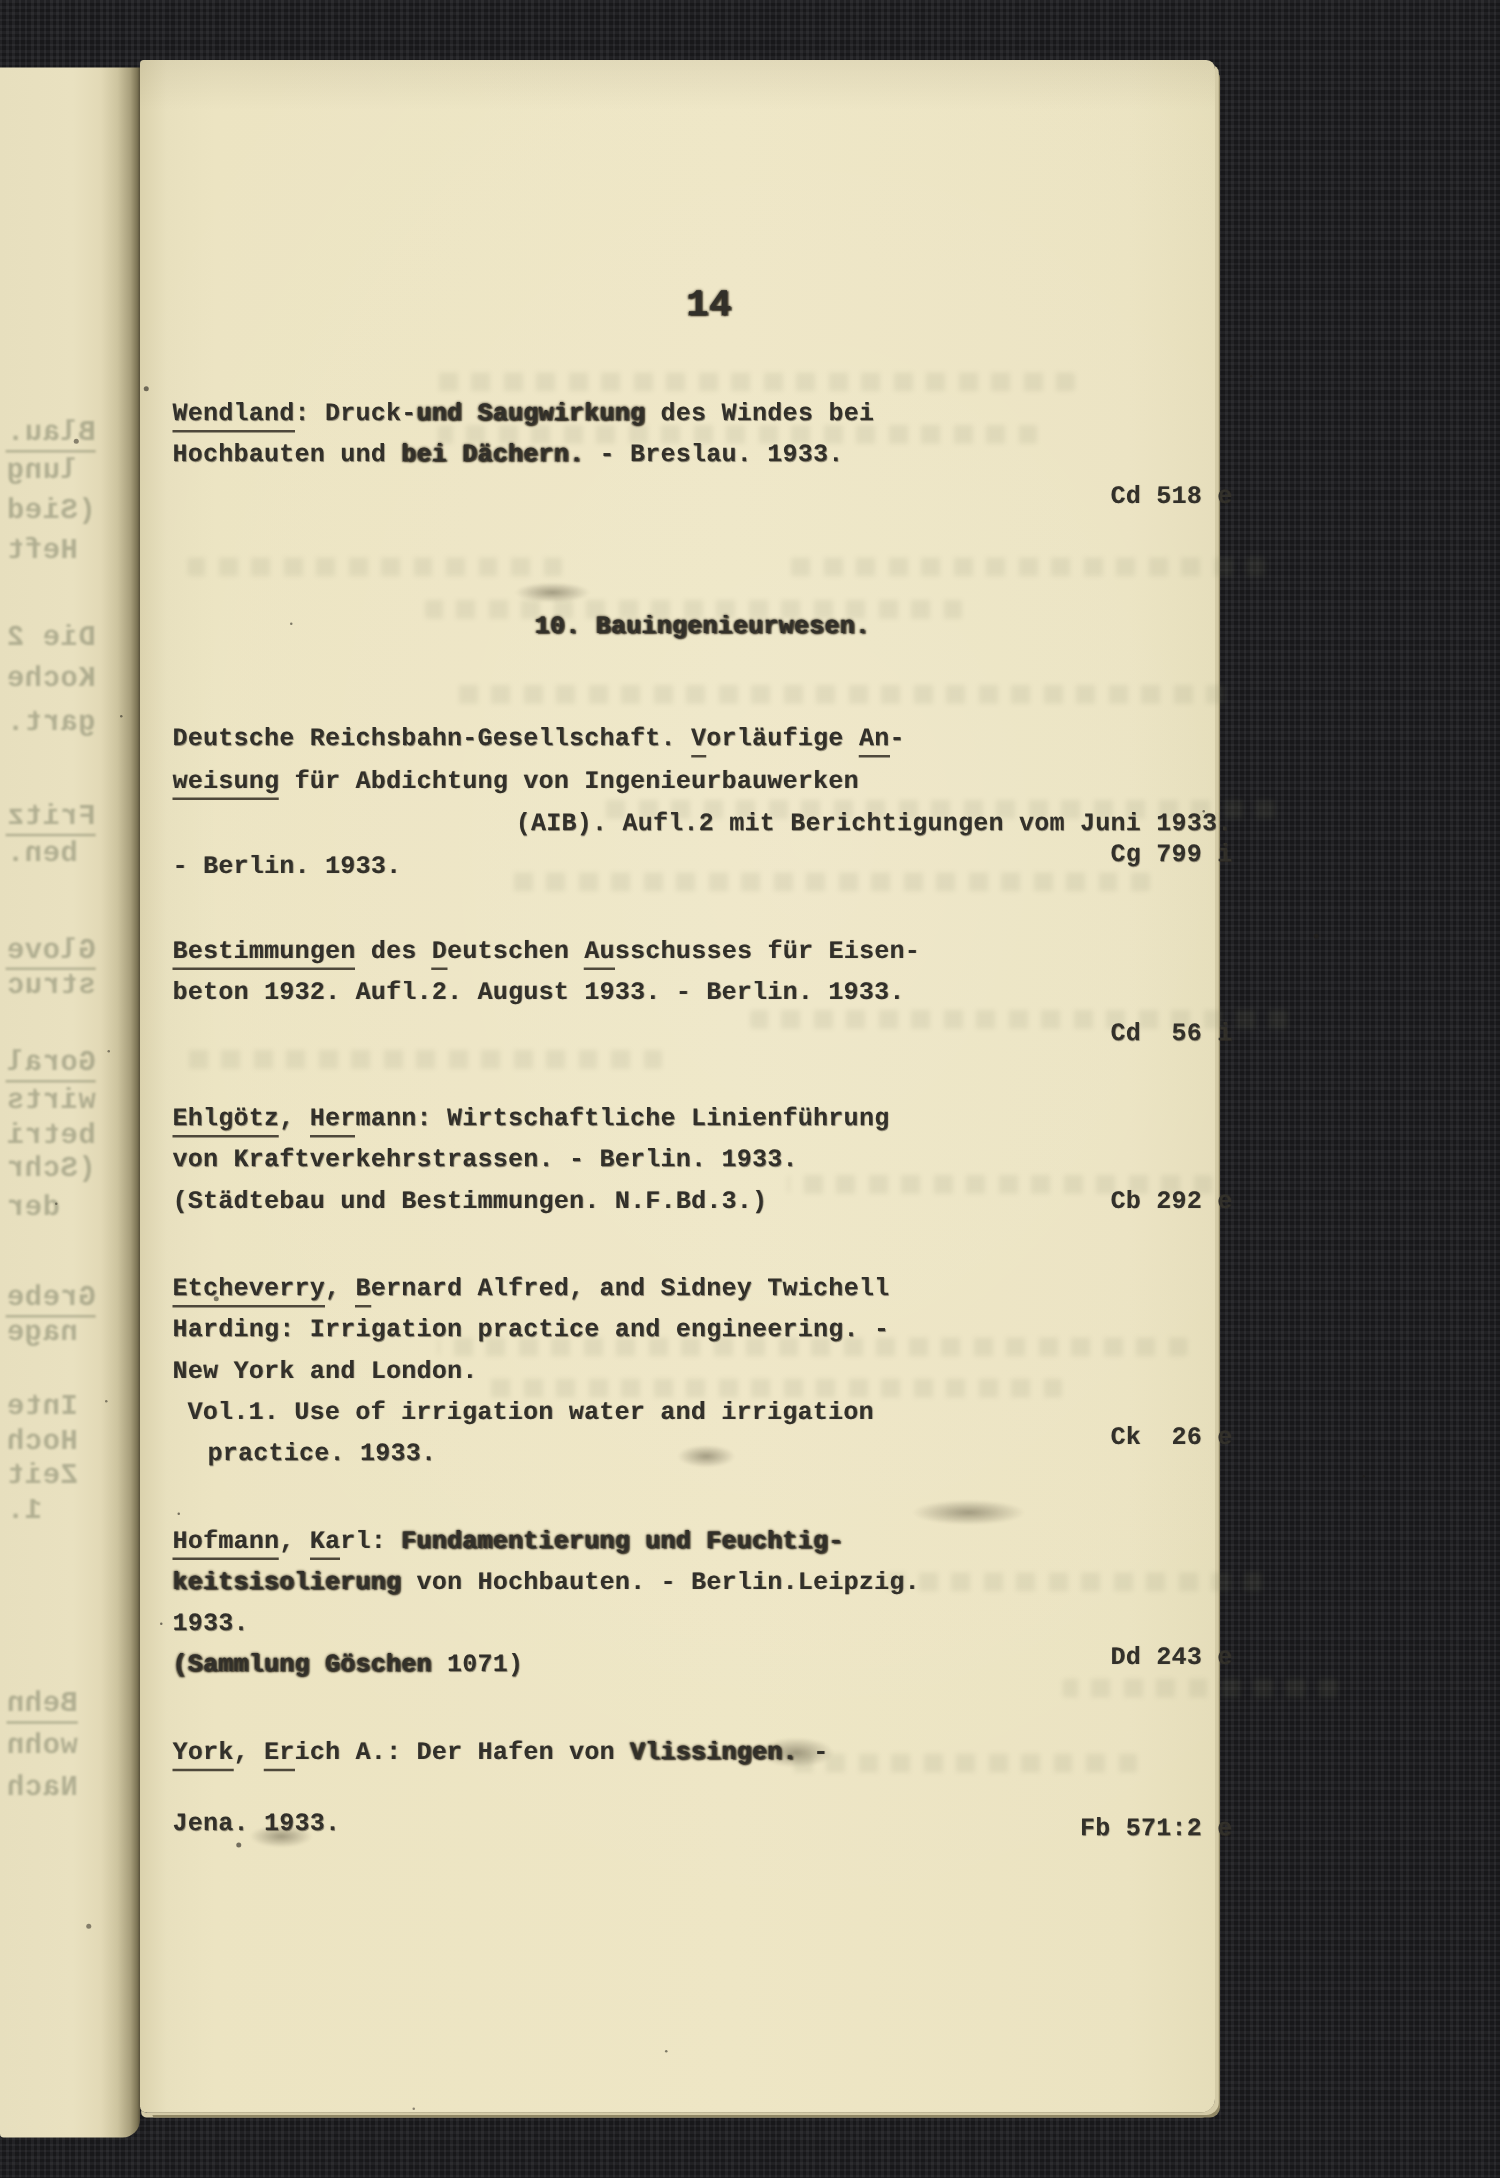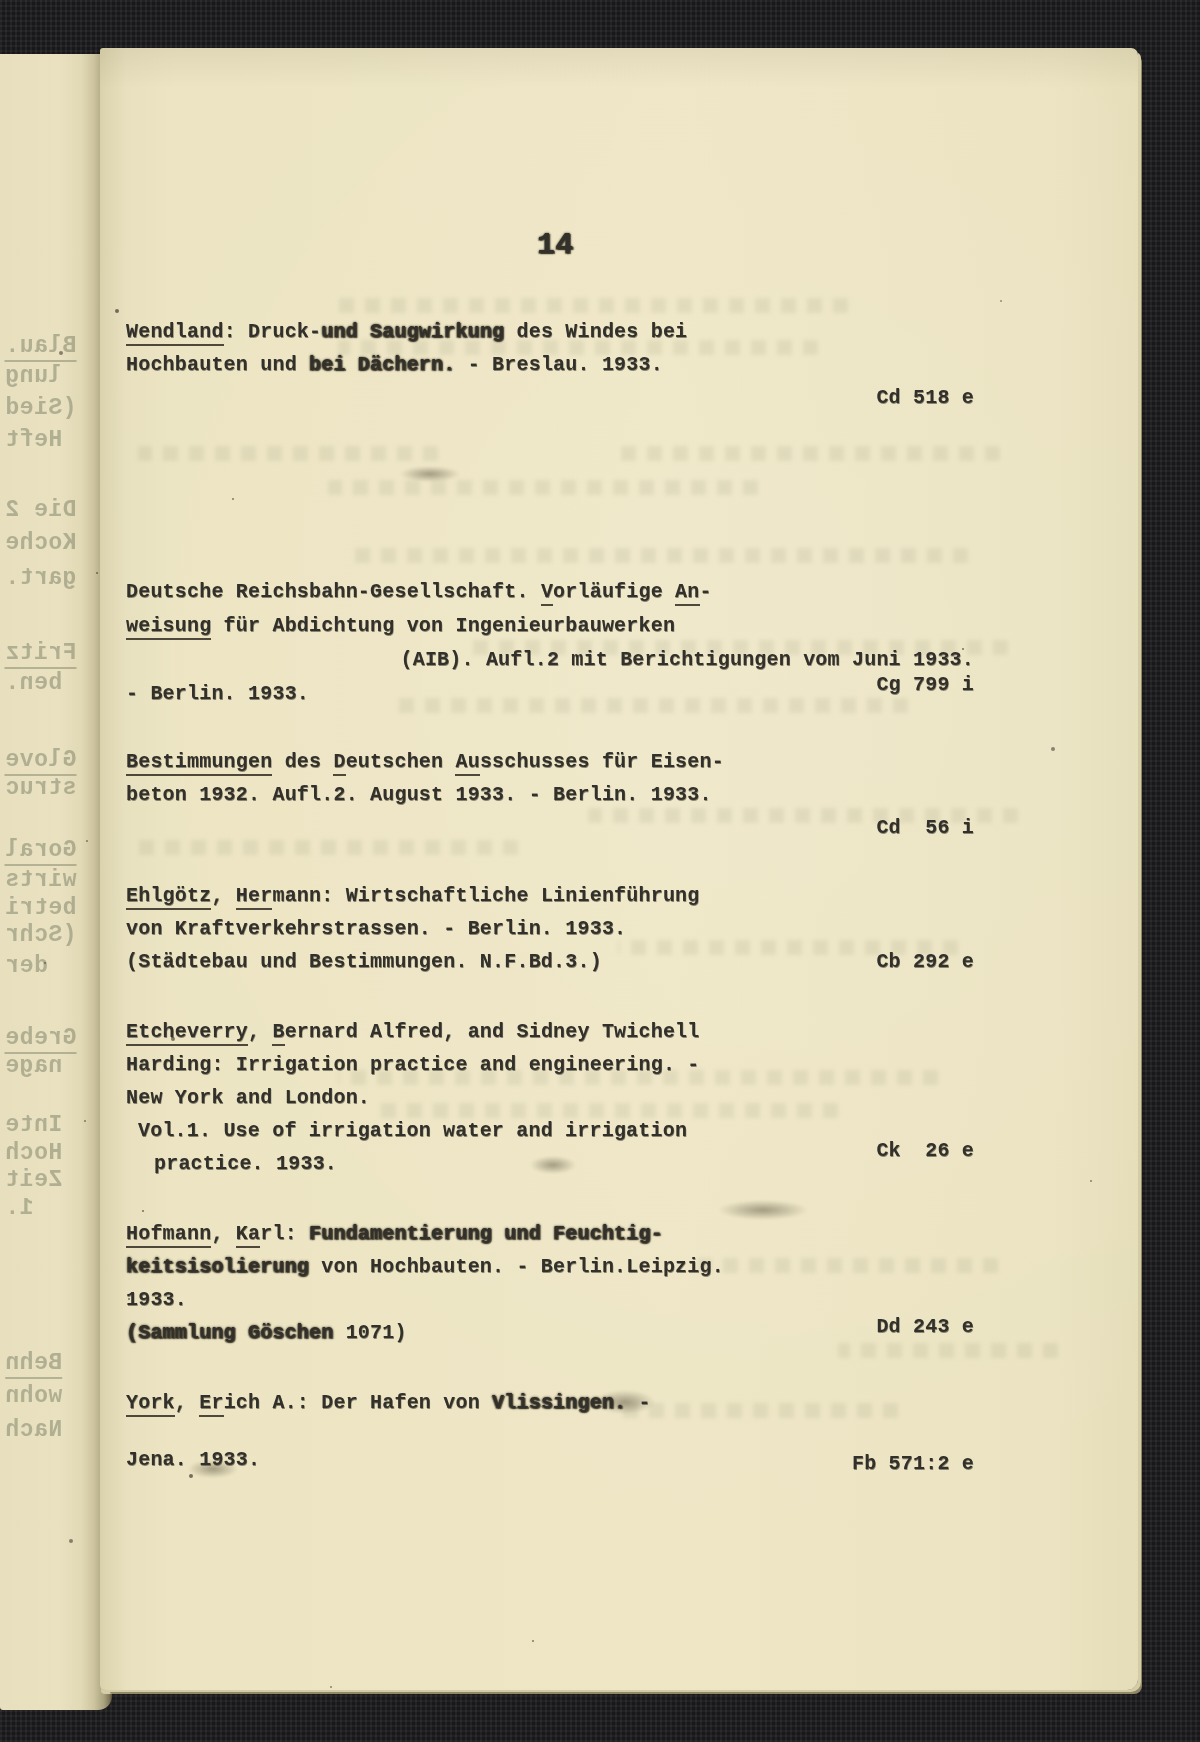--- a/index.html
+++ b/index.html
@@ -18,21 +18,21 @@
     border-radius:0 0 14px 3px;
   }
   .frag{
     position:absolute;left:5px;white-space:pre;
     font-size:23px;font-weight:700;color:rgba(118,122,96,.48);
     transform:scaleX(-1);filter:blur(.7px);letter-spacing:.5px;
   }
   .frag.u{border-bottom:2px solid rgba(118,122,96,.45);padding-bottom:1px;}
   
   .page{
-    position:absolute;left:100px;top:48px;width:1038px;height:1642px;
+    position:absolute;left:112px;top:48px;width:860px;height:1642px;
     background:
       radial-gradient(120% 90% at 62% 38%, rgba(255,255,255,.10), rgba(0,0,0,0) 62%),
       linear-gradient(180deg, rgba(110,100,72,.10) 0, rgba(110,100,72,0) 40px),
       linear-gradient(90deg,#dbd2ad 0%,#e8e0be 2.5%,#ece4c2 7%,#eee6c5 55%,#ebe3c1 92%,#e5ddb9 100%);
     border-radius:3px 7px 11px 5px;
     box-shadow: 4px 3px 0 -1px #d4cba7, 7px 7px 0 -3px #918866, 0 5px 0 -1px #d4cba7;
     text-decoration: underline;
   }
   .ink{color:#32302a;font-weight:700;font-size:20px;letter-spacing:.2px;white-space:pre;
        text-shadow:.5px .5px .6px rgba(55,50,40,.55);}
@@ -113,20 +113,21 @@
   <div class="ghost" style="left:518px;top:1355px;width:280px;"></div>
 
   <div class="smear" style="left:495px;top:1342px;width:60px;height:24px;"></div>
   <div class="smear" style="left:430px;top:1108px;width:46px;height:18px;"></div>
   <div class="smear" style="left:618px;top:1152px;width:90px;height:20px;"></div>
   <div class="smear" style="left:300px;top:418px;width:60px;height:16px;"></div>
   <div class="smear" style="left:88px;top:1412px;width:50px;height:18px;"></div>
 
   <div class="content">
     <div class="pagenum ink s">14</div>
+    <div class="heading line ink s" style="top:442px;">10. Bauingenieurwesen.</div>
     <div id="entries">
         <div>
           <div class="line ink" style="top: 272px;"><span class="u">Wendland</span><span>: Druck-</span><span class="s">und Saugwirkung</span><span> des Windes bei</span></div>
           <div class="line ink" style="top: 305px;"><span>Hochbauten und </span><span class="s">bei Dächern.</span><span> - Breslau. 1933.</span></div>
           <div class="line ink" style="top: 338px;"><span class="sig ink">Cd 518 e</span></div>
         </div>
         <div>
           <div class="line ink" style="top: 532px;"><span>Deutsche Reichsbahn-Gesellschaft. </span><span class="u">V</span><span>orläufige </span><span class="u">An</span><span>-</span></div>
           <div class="line ink" style="top: 566px;"><span class="u">weisung</span><span> für Abdichtung von Ingenieurbauwerken</span></div>
           <div class="line ink" style="top: 600px; text-align: right;"><span>(AIB). Aufl.2 mit Berichtigungen vom Juni 1933.</span></div>

